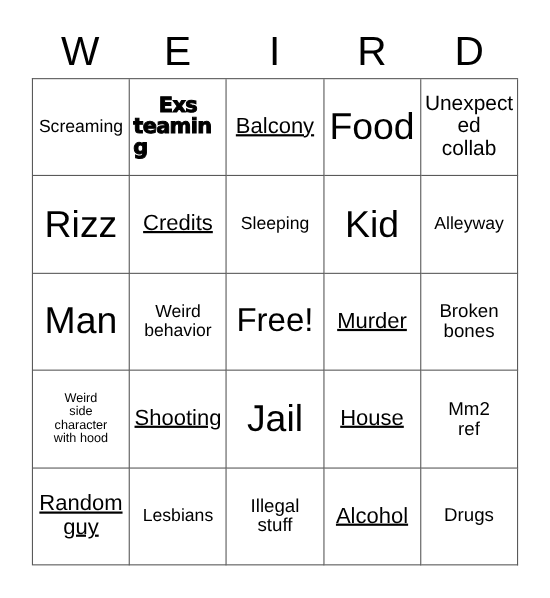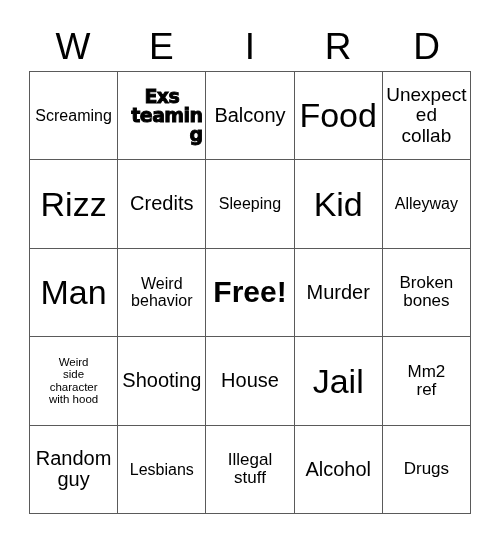--- a/index.html
+++ b/index.html
@@ -71,37 +71,37 @@
     display: block;
     width: 100%;
     line-height: 1.08;
     font-family: "Liberation Sans", sans-serif;
     color: #000000;
     white-space: pre-line;
     word-break: break-word;
   }
   
   .sz-xxl  { font-size: 34px; }
-  .sz-xl   { font-size: 30px; font-weight: bold; }
+  .sz-xl   { font-size: 30px; }
   .sz-lg   { font-size: 17px; }
-  .sz-md   { font-size: 20px; }
+  .sz-md   { font-size: 20px; text-decoration: underline; }
   .sz-sm   { font-size: 16px; }
   .sz-xs   { font-size: 19px; }
   .sz-xxs  { font-size: 11.5px; }
   
   .heavy {
     font-family: "DejaVu Sans", sans-serif;
     font-weight: 900;
     font-size: 19px;
     letter-spacing: -0.6px;
     line-height: 1.0;
     -webkit-text-stroke: 0.9px #000;
   }
   .heavy .l1 { display: block; text-align: center; }
-  .heavy .l2 { display: block; text-align: right; }
+  .heavy .l2 { display: block; text-align: left; }
 </style>
 </head>
 <body>
 
 <div id="bingo-card">
 
   <div id="header-row">
       <div class="header-letter">W</div>
       <div class="header-letter">E</div>
       <div class="header-letter">I</div>
@@ -161,24 +161,24 @@
       <div class="cell">
         <span class="cell-text sz-xxs">Weird
 side
 character
 with hood</span>
       </div>
       <div class="cell">
         <span class="cell-text sz-md">Shooting</span>
       </div>
       <div class="cell">
+        <span class="cell-text sz-xxl">Jail</span>
+      </div>
+      <div class="cell">
         <span class="cell-text sz-md">House</span>
-      </div>
-      <div class="cell">
-        <span class="cell-text sz-xxl">Jail</span>
       </div>
       <div class="cell">
         <span class="cell-text sz-lg">Mm2
 ref</span>
       </div>
       <div class="cell">
         <span class="cell-text sz-md">Random
 guy</span>
       </div>
       <div class="cell">

